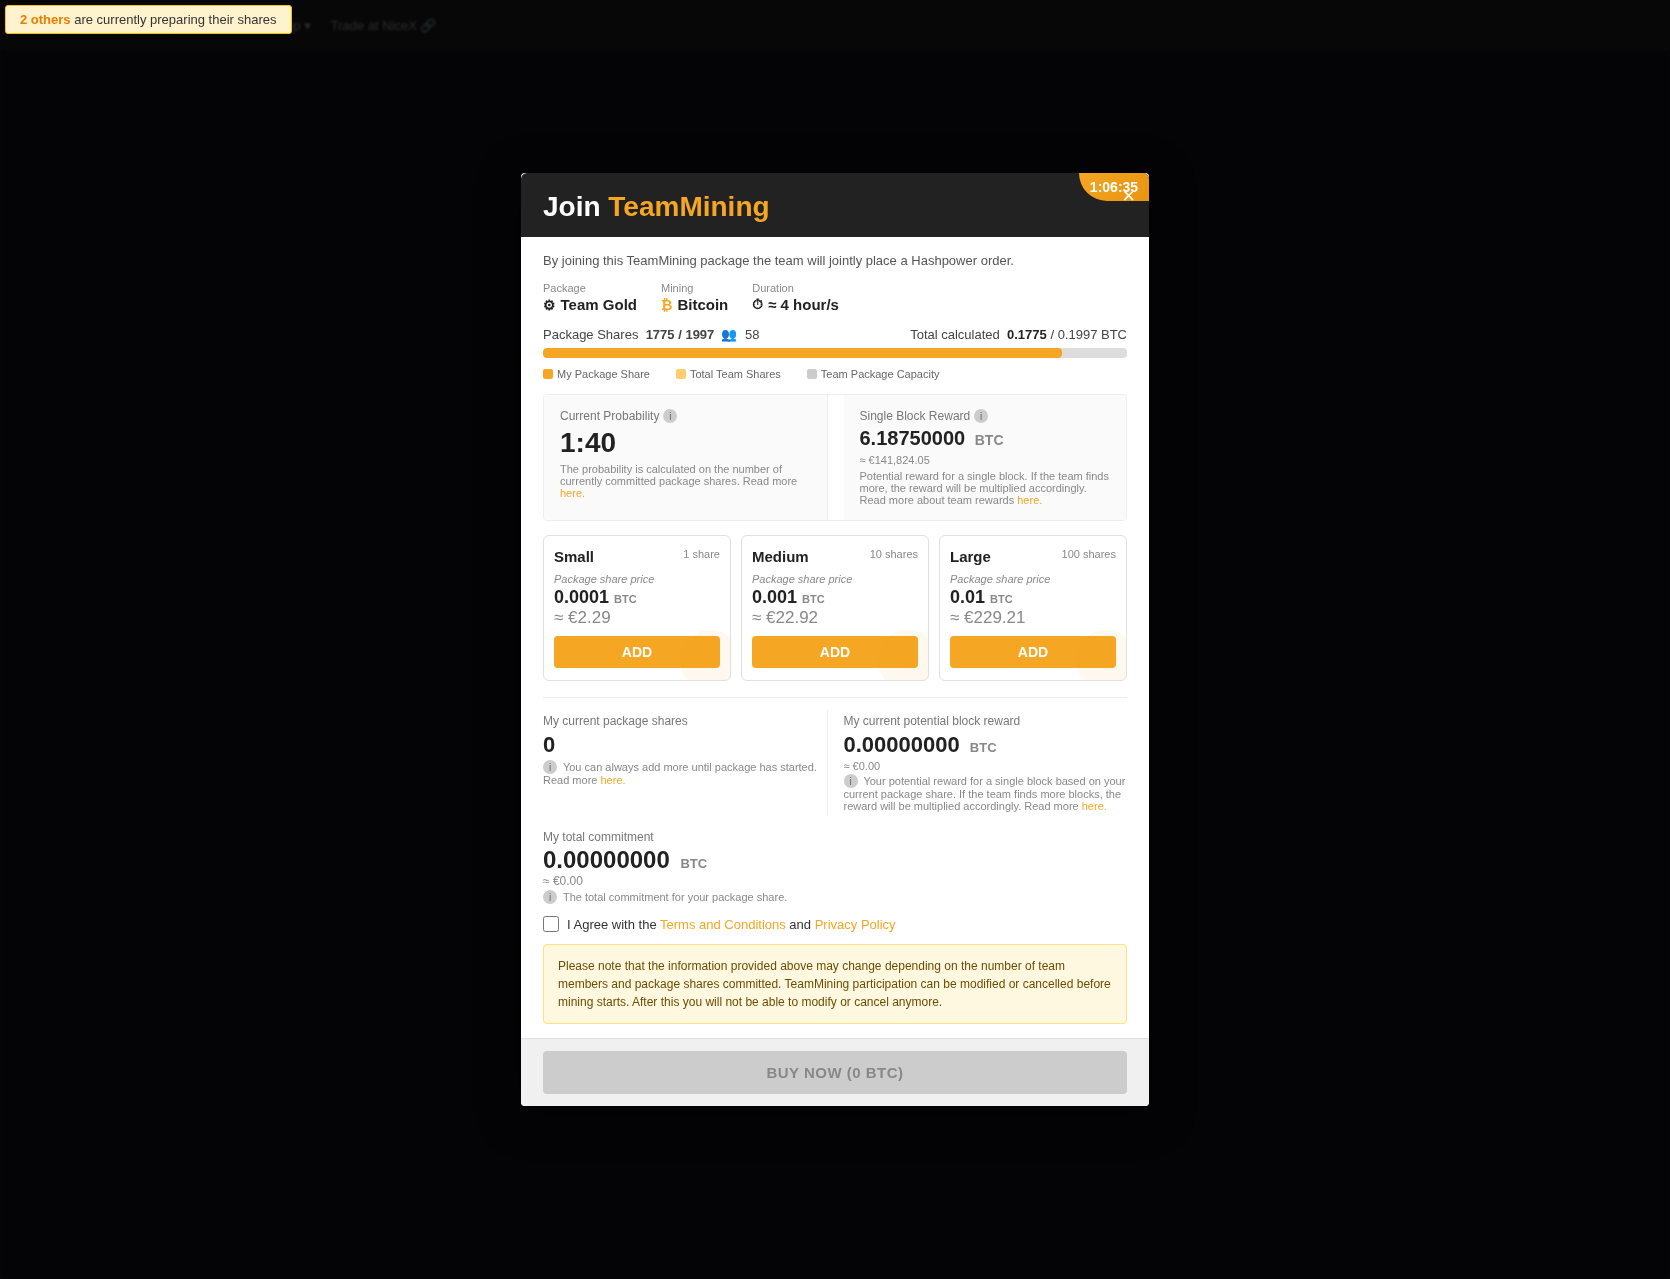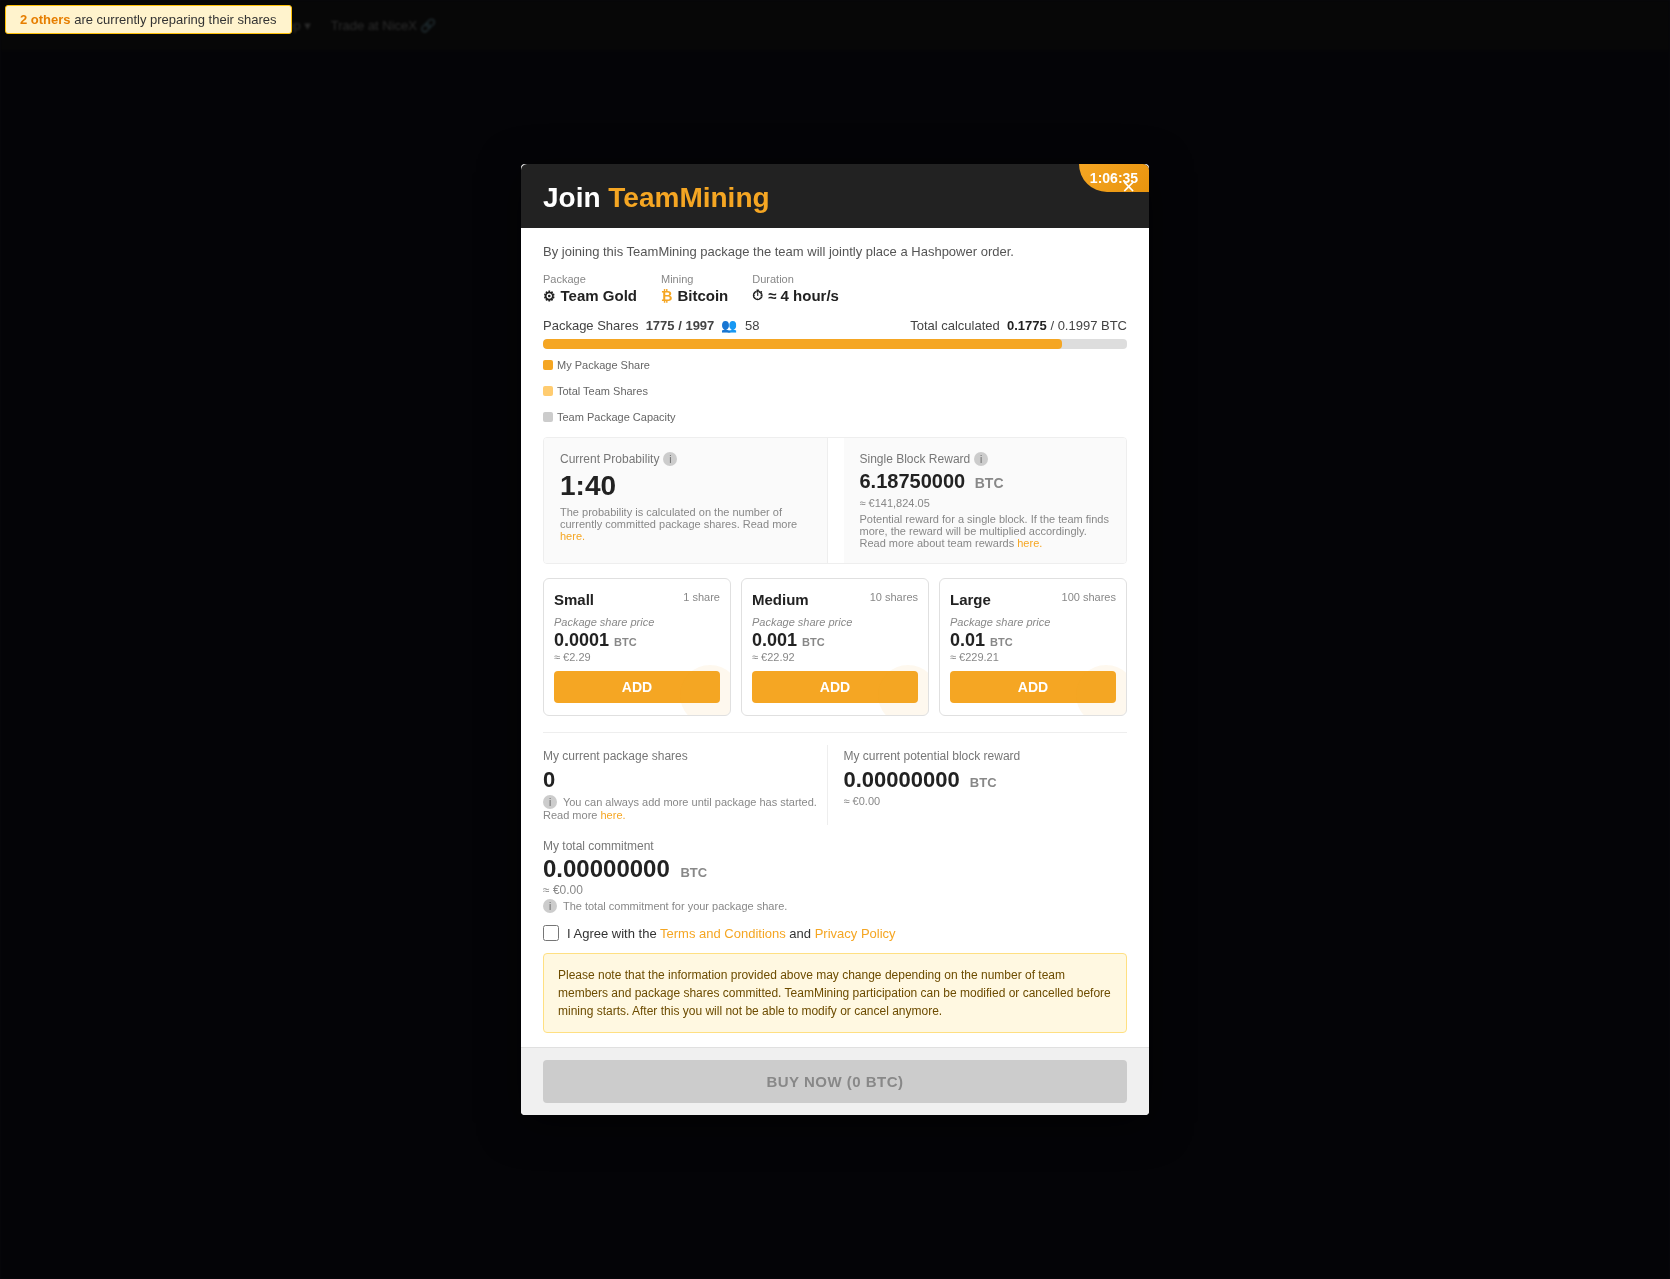--- a/index.html
+++ b/index.html
@@ -143,25 +143,24 @@
     }
     .progress-bar-fill {
       height: 100%;
       background: #f5a623;
       border-radius: 4px;
     }
 
     
     .legend {
       display: flex;
-      gap: 14px;
+      gap: 26px;
       font-size: 11px;
       color: #666;
       margin-bottom: 14px;
-      flex-direction: column;
     }
     .legend-item { display: flex; align-items: center; gap: 4px; }
     .legend-dot { width: 10px; height: 10px; border-radius: 2px; }
     .dot-my { background: #f5a623; }
     .dot-team { background: #ffcc70; }
     .dot-cap { background: #ccc; }
 
     
     .stats-row {
       display: flex;
@@ -232,21 +231,21 @@
       margin-top: 8px;
       margin-bottom: 2px;
       font-style: italic;
     }
     .pkg-share-price {
       font-size: 18px;
       font-weight: 700;
       color: #222;
     }
     .pkg-share-btc { font-size: 11px; color: #888; }
-    .pkg-share-eur { font-size: 11px; color: #888; margin-bottom: 8px; }
+    .pkg-share-eur { font-size: 17px; color: #888; margin-bottom: 8px; }
     .pkg-add-btn {
       width: 100%;
       background: #f5a623;
       color: #fff;
       border: none;
       border-radius: 4px;
       padding: 8px;
       font-weight: 700;
       font-size: 14px;
       cursor: pointer;
@@ -526,20 +525,25 @@
             <a href="#">here.</a>
           </div>
         </div>
         <div class="bstat-box">
           <div class="bstat-label">My current potential block reward</div>
           <div class="bstat-value">
             <span>0.00000000</span>
             <span style="font-size:13px;color:#888;margin-left:4px;">BTC</span>
           </div>
           <div class="bstat-sub">≈ €0.00</div>
+          <div class="bstat-sub">
+            <span class="info-icon">i</span>&nbsp;
+            <span>Your potential reward for a single block based on your current package share. If the team finds more blocks, the reward will be multiplied accordingly. Read more</span>
+            <a href="#">here.</a>
+          </div>
         </div>
       </div>
 
       <div class="total-commit-section">
         <div class="total-commit-label">My total commitment</div>
         <div class="total-commit-value">
           <span>0.00000000</span>
           <span class="total-commit-btc">BTC</span>
         </div>
         <div class="total-commit-eur">≈ €0.00</div>

